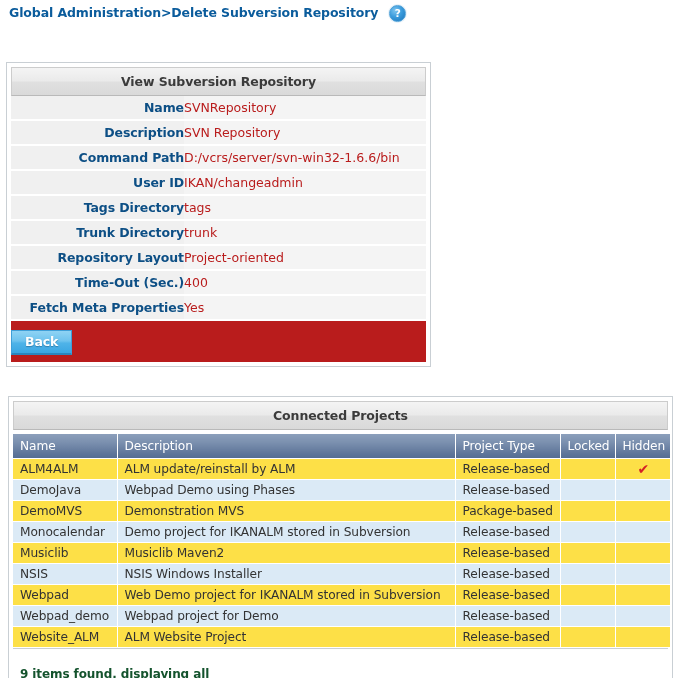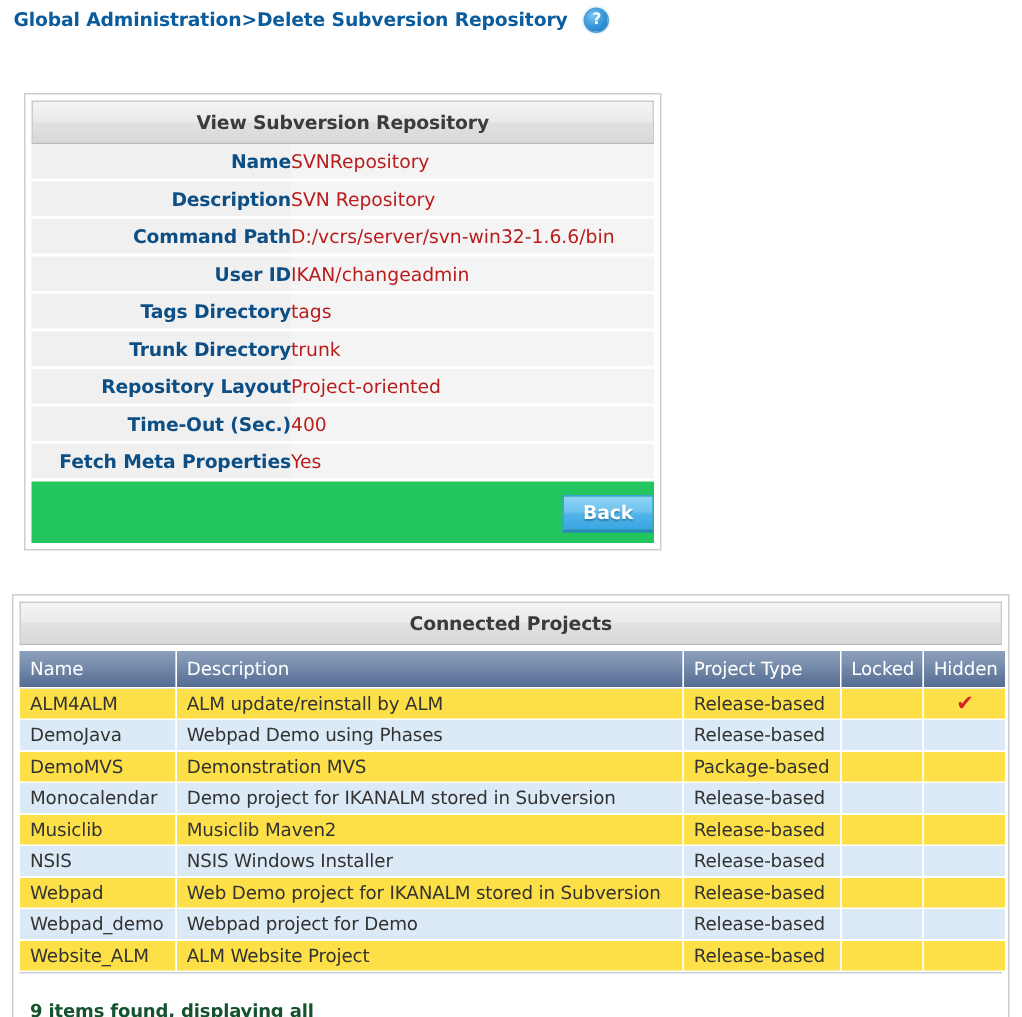--- a/index.html
+++ b/index.html
@@ -73,21 +73,21 @@
     font-size: 12.5px;
     font-weight: bold;
     text-align: center;
     padding: 6px 0 6px 0;
     letter-spacing: -0.1px;
   }
 
   
   #details-panel {
     position: absolute;
-    left: 16px;
+    left: 6px;
     top: 62px;
     width: 425px;
   }
   table.detail {
     width: 100%;
     border-collapse: collapse;
     table-layout: fixed;
   }
   table.detail td {
     padding: 4px 0;
@@ -103,23 +103,23 @@
     text-align: right;
     padding-right: 7px;
     letter-spacing: -0.1px;
   }
   td.dvalue {
     background: #f4f4f4;
     color: #b91c1c;
     padding-left: 8px;
   }
   .btn-row {
-    text-align: right;
+    text-align: left;
     padding: 9px 0 7px 0;
-    background: #22c55e;
+    background: #b91c1c;
   }
   .btn {
     display: inline-block;
     background: linear-gradient(to bottom, #8fd3f4 0%, #6ec3ee 45%, #4fb3e8 55%, #3aa6e2 100%);
     border: 1px solid #3f9fd8;
     border-bottom: 2px solid #2b86bd;
     color: #ffffff;
     font-size: 12.5px;
     font-weight: bold;
     padding: 3px 13px 4px 13px;

